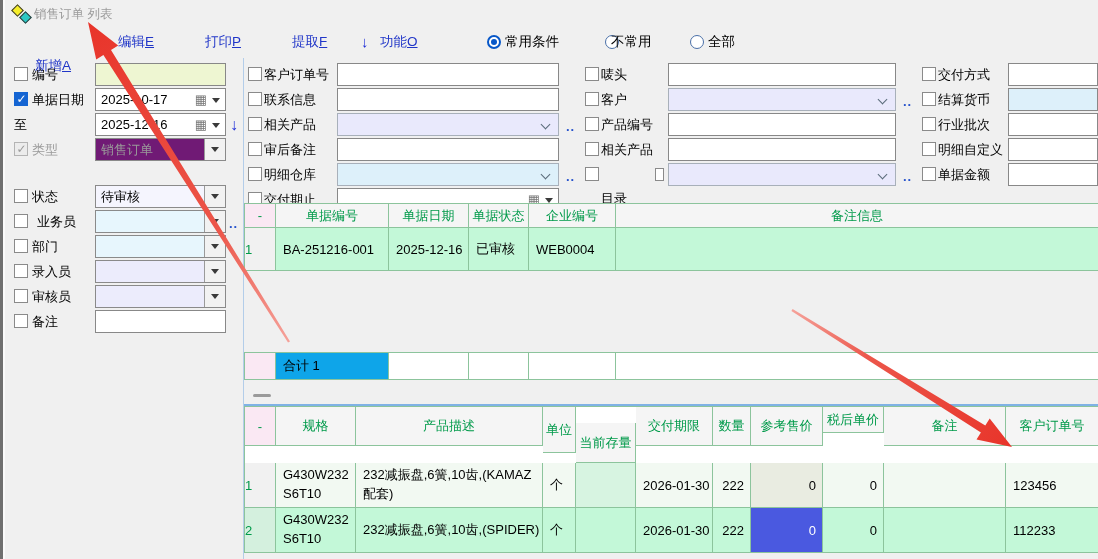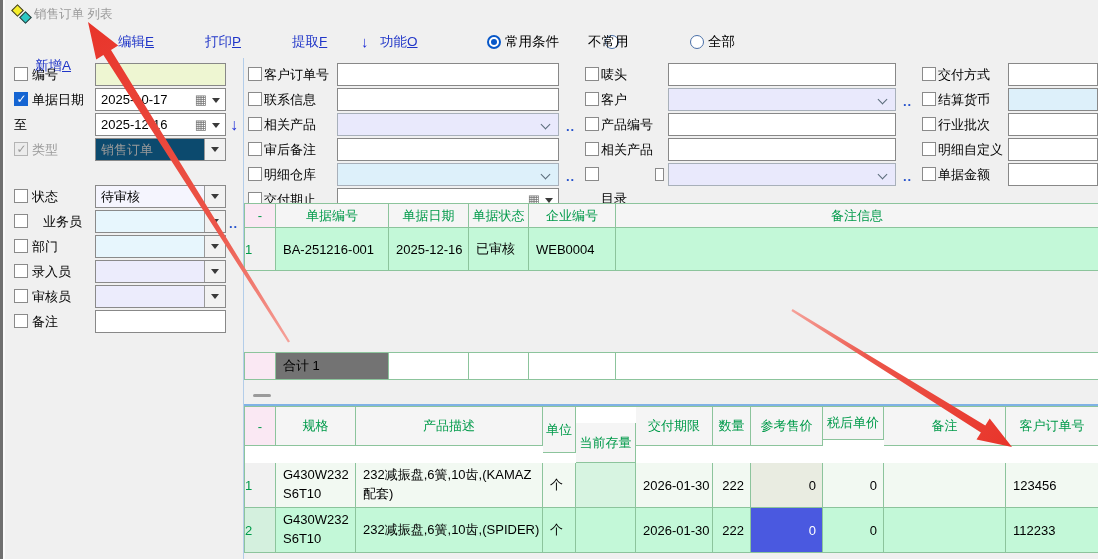--- a/index.html
+++ b/index.html
@@ -61,21 +61,21 @@
   <div class="tb-link" style="left:35px;margin-top:24px;"><span>新增</span><u>A</u></div>
   <div class="tb-link" style="left:118px;"><span>编辑</span><u>E</u></div>
   <div class="tb-link" style="left:205px;"><span>打印</span><u>P</u></div>
   <div class="tb-link" style="left:292px;"><span>提取</span><u>F</u></div>
   <span class="blue-dn" style="left:361px;top:34px;">↓</span>
   <div class="tb-link" style="left:380px;"><span>功能</span><u>O</u></div>
 
   <span class="radio sel" style="left:487px;top:35px;"></span>
   <span class="radio-label" style="left:505px;">常用条件</span>
   <span class="radio" style="left:605px;top:35px;"></span>
-  <span class="radio-label" style="left:588px;">不常用</span>
+  <span class="radio-label" style="left:611px;">不常用</span>
   <span class="radio" style="left:690px;top:35px;"></span>
   <span class="radio-label" style="left:708px;">全部</span>
 
   <div class="edge"></div>
   <div class="edge2"></div>
   <div class="vline" style="left:243px;top:58px;height:501px;"></div>
   <div class="hline-blue" style="left:244px;top:404px;width:854px;"></div>
   <div class="split-dash" style="left:253px;top:394px;"></div>
 
   <div class="cb" style="left: 14px; top: 67px;"></div>
@@ -83,35 +83,35 @@
     <div class="fld" style="left: 95px; top: 63px; width: 131px; background: rgb(238, 246, 210); border-color: rgb(136, 136, 136);"></div>
     <div class="cb checked" style="left: 14px; top: 92px;"></div>
     <div class="flabel" style="left: 32px; top: 88px;">单据日期</div>
     <div class="fld" style="left: 95px; top: 88px; width: 131px; background: rgb(255, 255, 255); padding-right: 34px;">2025-10-17<span class="calico" style="right: 18px; top: 4px;">▦</span><span class="caret" style="right: 5px; top: 9px;"></span></div>
     <div class="flabel" style="left: 14px; top: 113px;">至</div>
     <div class="fld" style="left: 95px; top: 113px; width: 131px; background: rgb(255, 255, 255); padding-right: 34px;">2025-12-16<span class="calico" style="right: 18px; top: 4px;">▦</span><span class="caret" style="right: 5px; top: 9px;"></span></div>
     <div class="blue-dn" style="left: 230px; top: 117px; font-size: 16px;">↓</div>
     <div class="cb discheck" style="left: 14px; top: 142px;"></div>
     <div class="flabel muted" style="left: 32px; top: 138px;">类型</div>
     <div class="selwrap" style="left: 95px; top: 138px; width: 131px;">
-      <span class="seltext" style="background: #0c4a6e; color: rgb(154, 154, 154);">销售订单</span>
+      <span class="seltext" style="background: #701a75; color: rgb(154, 154, 154);">销售订单</span>
       <span class="selbtn">
         <span class="caret" style="left: 6px; top: 8px;"></span>
       </span>
     </div>
     <div class="cb" style="left: 14px; top: 189px;"></div>
     <div class="flabel" style="left: 32px; top: 185px;">状态</div>
     <div class="selwrap" style="left: 95px; top: 185px; width: 131px;">
       <span class="seltext" style="background: rgb(245, 245, 254);">待审核</span>
       <span class="selbtn">
         <span class="caret" style="left: 6px; top: 8px;"></span>
       </span>
     </div>
     <div class="cb" style="left: 14px; top: 214px;"></div>
-    <div class="flabel" style="left: 43px; top: 210px;">业务员</div>
+    <div class="flabel" style="left: 37px; top: 210px;">业务员</div>
     <div class="selwrap" style="left: 95px; top: 210px; width: 131px;">
       <span class="seltext" style="background: rgb(231, 246, 253);"></span>
       <span class="selbtn">
         <span class="caret" style="left: 6px; top: 8px;"></span>
       </span>
     </div>
     <div class="dots" style="left: 229px; top: 216px;">..</div>
     <div class="cb" style="left: 14px; top: 239px;"></div>
     <div class="flabel" style="left: 32px; top: 235px;">部门</div>
     <div class="selwrap" style="left: 95px; top: 235px; width: 131px;">
@@ -212,36 +212,36 @@
       <div class="c th" style="height: 24px;">备注信息</div>
       <div class="c" style="height: 43px; background: rgb(241, 241, 241); color: rgb(0, 154, 74);">1</div>
       <div class="c" style="height: 43px; background: rgb(195, 248, 216); color: rgb(0, 0, 0); justify-content: flex-start; padding-left: 7px;">BA-251216-001</div>
       <div class="c" style="height: 43px; background: rgb(195, 248, 216); color: rgb(0, 0, 0); justify-content: flex-start; padding-left: 7px;">2025-12-16</div>
       <div class="c" style="height: 43px; background: rgb(195, 248, 216); color: rgb(0, 0, 0); justify-content: flex-start; padding-left: 7px;">已审核</div>
       <div class="c" style="height: 43px; background: rgb(195, 248, 216); color: rgb(0, 0, 0); justify-content: flex-start; padding-left: 7px;">WEB0004</div>
       <div class="c" style="height: 43px; background: rgb(195, 248, 216); color: rgb(0, 0, 0); justify-content: flex-start; padding-left: 7px;"></div>
     </div>
     <div class="tbl" style="left: 244px; top: 352px; width: 854px; grid-template-columns: 31px 113px 80px 60px 87px 483px;">
       <div class="c" style="height: 27px; background: rgb(250, 232, 243); justify-content: flex-start; padding-left: 7px;"></div>
-      <div class="c" style="height: 27px; background: #737373; justify-content: flex-start; padding-left: 7px;">合计 1</div>
+      <div class="c" style="height: 27px; background: #0ea5e9; justify-content: flex-start; padding-left: 7px;">合计 1</div>
       <div class="c" style="height: 27px; background: rgb(255, 255, 255); justify-content: flex-start; padding-left: 7px;"></div>
       <div class="c" style="height: 27px; background: rgb(255, 255, 255); justify-content: flex-start; padding-left: 7px;"></div>
       <div class="c" style="height: 27px; background: rgb(255, 255, 255); justify-content: flex-start; padding-left: 7px;"></div>
       <div class="c" style="height: 27px; background: rgb(255, 255, 255); justify-content: flex-start; padding-left: 7px;"></div>
     </div>
     <div class="tbl" style="left: 244px; top: 406px; width: 854px; grid-template-columns: 31px 80px 187px 33px 60px 77px 38px 72px 61px 122px 93px;">
       <div class="c th" style="height: 39px; background: rgb(250, 232, 243);">-</div>
       <div class="c th" style="height: 39px;">规格</div>
       <div class="c th" style="height: 39px;">产品描述</div>
       <div class="c th" style="height: 46px;">单位</div>
       <div class="c th" style="height: 40px; margin-top: 16px;">当前存量</div>
       <div class="c th" style="height: 39px;">交付期限</div>
       <div class="c th" style="height: 39px;">数量</div>
       <div class="c th" style="height: 39px;">参考售价</div>
-      <div class="c th" style="height: 33px;">税后单价</div>
+      <div class="c th" style="height: 26px;">税后单价</div>
       <div class="c th" style="height: 39px;">备注</div>
       <div class="c th" style="height: 39px;">客户订单号</div>
       <div class="c" style="height: 45px; background: rgb(241, 241, 241); color: rgb(0, 154, 74);">1</div>
       <div class="c" style="height: 45px; background: rgb(242, 249, 242); color: rgb(0, 0, 0); justify-content: flex-start; padding-left: 7px; white-space: normal; word-break: break-all; line-height: 1.45; padding-top: 2px; padding-bottom: 2px;">G430W232S6T10</div>
       <div class="c" style="height: 45px; background: rgb(242, 249, 242); color: rgb(0, 0, 0); justify-content: flex-start; padding-left: 7px; white-space: normal; word-break: break-all; line-height: 1.45; padding-top: 2px; padding-bottom: 2px;">232减振盘,6簧,10齿,(KAMAZ配套)</div>
       <div class="c" style="height: 45px; background: rgb(242, 249, 242); color: rgb(0, 0, 0); justify-content: flex-start; padding-left: 7px;">个</div>
       <div class="c" style="height: 45px; background: rgb(215, 244, 225); color: rgb(0, 0, 0); justify-content: flex-start; padding-left: 7px;"></div>
       <div class="c" style="height: 45px; background: rgb(242, 249, 242); color: rgb(0, 0, 0); justify-content: flex-start; padding-left: 7px;">2026-01-30</div>
       <div class="c" style="height: 45px; background: rgb(242, 249, 242); color: rgb(0, 0, 0); justify-content: flex-end; padding-right: 6px;">222</div>
       <div class="c" style="height: 45px; background: rgb(233, 236, 225); color: rgb(0, 0, 0); justify-content: flex-end; padding-right: 6px;">0</div>

